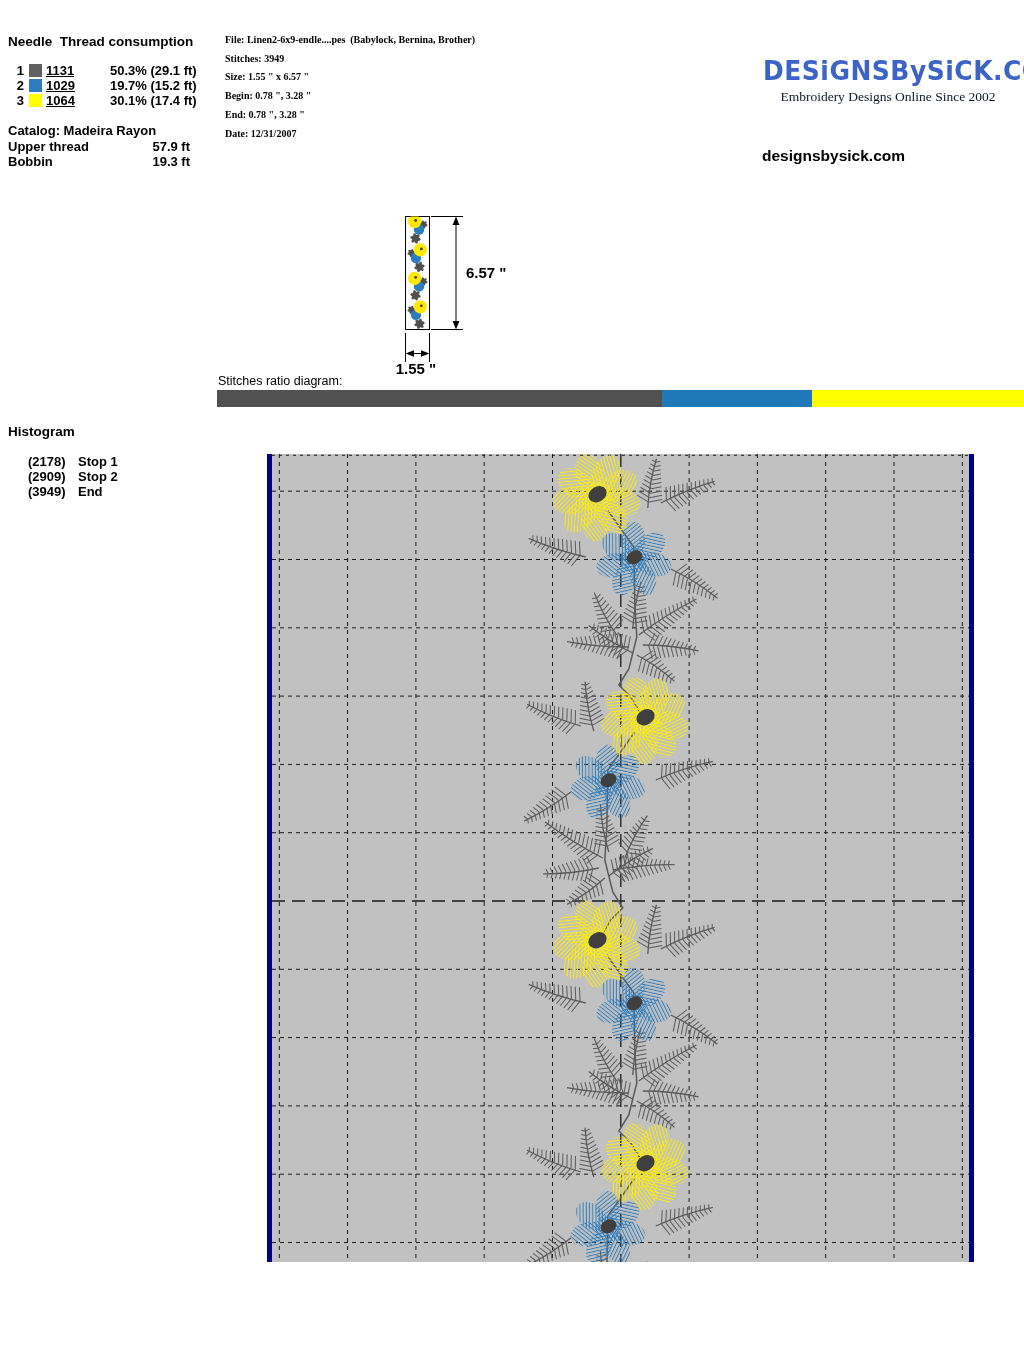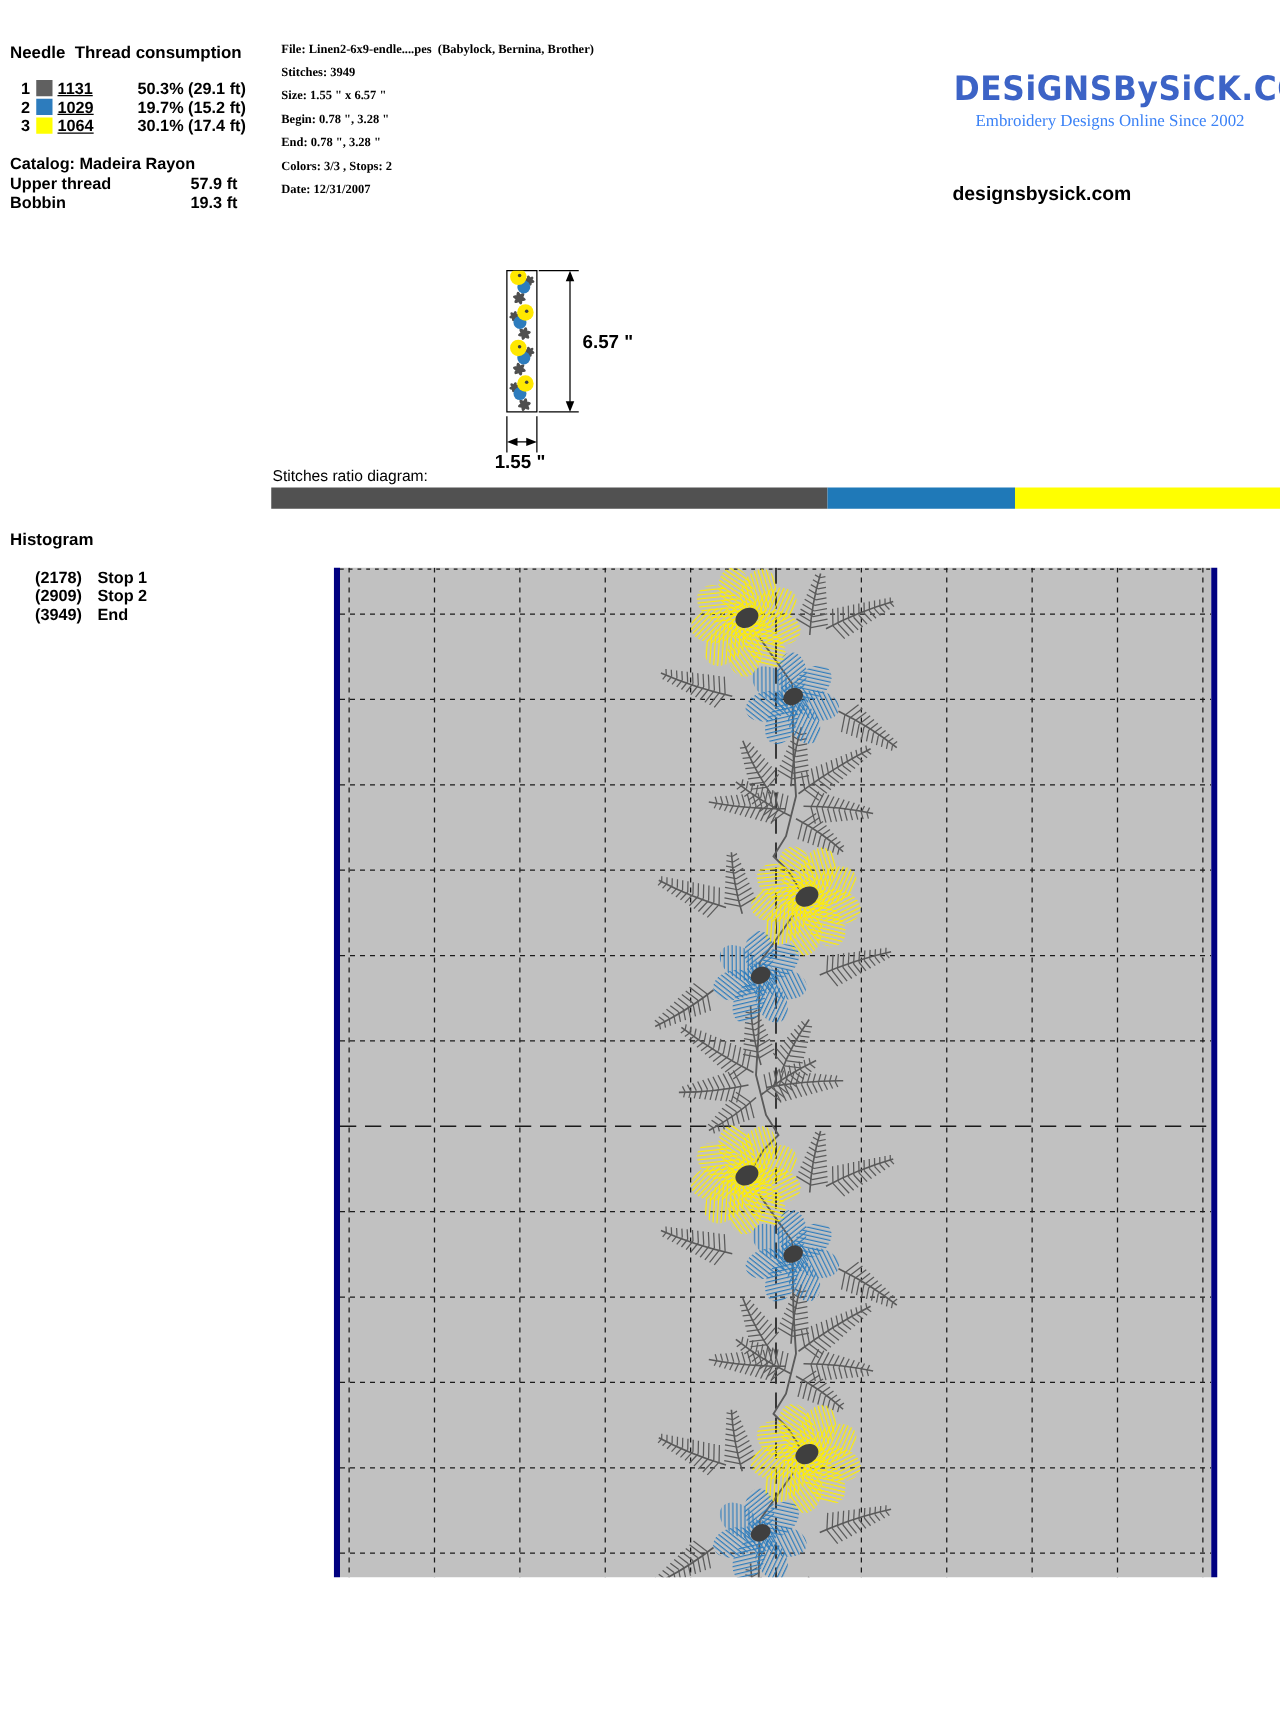--- a/index.html
+++ b/index.html
@@ -78,24 +78,24 @@
   <div class="abs catalog-line">Catalog: Madeira Rayon</div>
   <div class="abs upper-line">
     <span>Upper thread</span>
     <span class="val-right">57.9 ft</span>
   </div>
   <div class="abs bobbin-line">
     <span>Bobbin</span>
     <span class="val-right">19.3 ft</span>
   </div>
 
-  <div class="abs" id="file-info"><div>File: Linen2-6x9-endle....pes  (Babylock, Bernina, Brother)</div><div>Stitches: 3949</div><div>Size: 1.55 " x 6.57 "</div><div>Begin: 0.78 ", 3.28 "</div><div>End: 0.78 ", 3.28 "</div><div>Colors: 3/3 , Stops: 2</div><div>Date: 12/31/2007</div></div>
+  <div class="abs" id="file-info"><div>File: Linen2-6x9-endle....pes  (Babylock, Bernina, Brother)</div><div>Stitches: 3949</div><div>Size: 1.55 " x 6.57 "</div><div>Begin: 0.78 ", 3.28 "</div><div>End: 0.78 ", 3.28 "</div><div>Date: 12/31/2007</div></div>
 
   <div class="abs logo-main" id="logo-main" style="color: rgb(60, 99, 198);">DESiGNSBySiCK.COM</div>
-  <div class="abs logo-tagline" id="logo-tagline" style="color: #3b82f6;">Embroidery Designs Online Since 2002</div>
+  <div class="abs logo-tagline" id="logo-tagline" style="color: #0f172a;">Embroidery Designs Online Since 2002</div>
   <div class="abs logo-site">designsbysick.com</div>
 
   <svg class="abs" id="preview-svg" style="left:380px; top:200px;" width="170" height="190" viewBox="380 200 170 190">
     <defs>
       <clipPath id="pv-clip">
           <rect x="405.5" y="216.5" width="24" height="113"></rect>
         </clipPath>
     </defs>
     <rect x="405.5" y="216.5" width="24" height="113" fill="#ffffff" stroke="#000" stroke-width="1"></rect>
     <g id="pv-design" clip-path="url(#pv-clip)">

